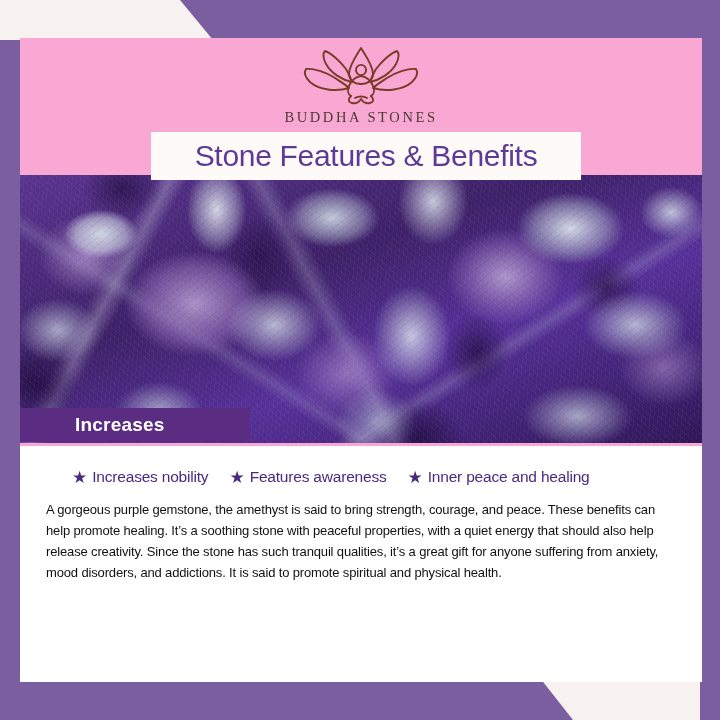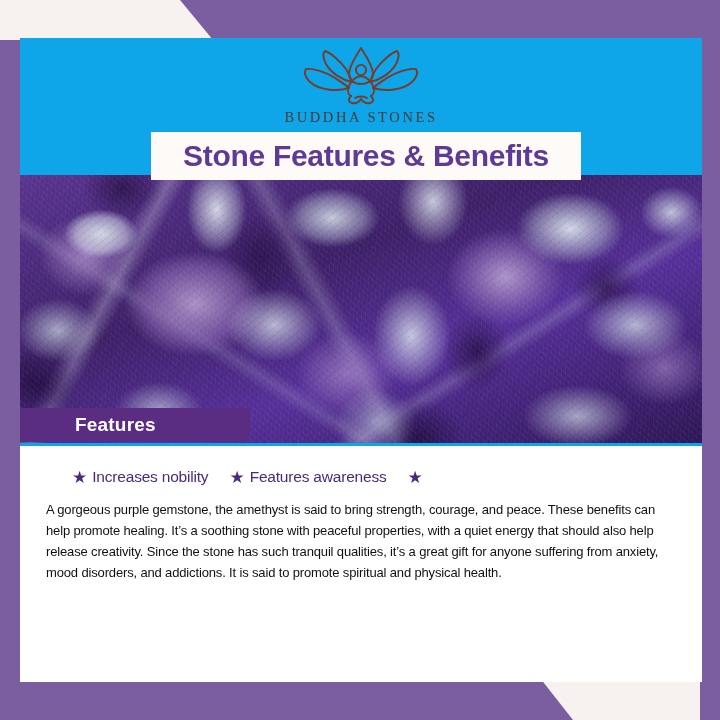--- a/index.html
+++ b/index.html
@@ -36,21 +36,21 @@
   }
   .band-left {
     position:absolute; top:40px; left:0; width:20px; height:680px;
     background:#7b5ea0; z-index:2;
   }
 
   
   .card {
     position:absolute; top:38px; left:20px;
     width:682px; height:644px;
-    background:#0ea5e9;
+    background:#f9a8d4;
     z-index:4;
     overflow:hidden;
   }
 
   
   .header {
     position:relative;
     height:92px;
     display:flex; flex-direction:column;
     align-items:center; justify-content:flex-start;
@@ -68,21 +68,21 @@
   
   .title-banner {
     position:absolute; top:94px; left:131px;
     width:430px; height:48px;
     background:#fdfaf8;
     display:flex; align-items:center; justify-content:center;
     z-index:6;
   }
   .title-text {
     font-size:30px;
-    font-weight:bold;
+    font-weight:normal;
     color:#5e3a96;
     letter-spacing:-0.3px;
     white-space:nowrap;
   }
 
   
   .photo-wrap {
     position:absolute; top:137px; left:-20px;
     width:722px; height:268px;
     overflow:hidden;
@@ -230,36 +230,37 @@
     <div class="photo-wrap">
       <div class="photo"></div>
       <div class="photo-grain"></div>
     </div>
 
     <div class="title-banner">
       <div class="title-text">Stone Features &amp; Benefits</div>
     </div>
 
     <div class="stone-tag">
-      <span class="stone-tag-text">Features</span>
+      <span class="stone-tag-text">Increases</span>
     </div>
 
     <div class="content">
 
       <div class="benefits">
         <div class="benefit">
           <span class="star-icon">★</span>
           <span class="benefit-label">Increases nobility</span>
         </div>
         <div class="benefit">
           <span class="star-icon">★</span>
           <span class="benefit-label">Features awareness</span>
         </div>
         <div class="benefit">
           <span class="star-icon">★</span>
+          <span class="benefit-label">Inner peace and healing</span>
         </div>
       </div>
 
       <p class="body-text">A gorgeous purple gemstone, the amethyst is said to bring strength, courage, and peace. These benefits can help promote healing. It’s a soothing stone with peaceful properties, with a quiet energy that should also help release creativity. Since the stone has such tranquil qualities, it’s a great gift for anyone suffering from anxiety, mood disorders, and addictions. It is said to promote spiritual and physical health.</p>
 
     </div>
 
   </div>
 </div>
 

